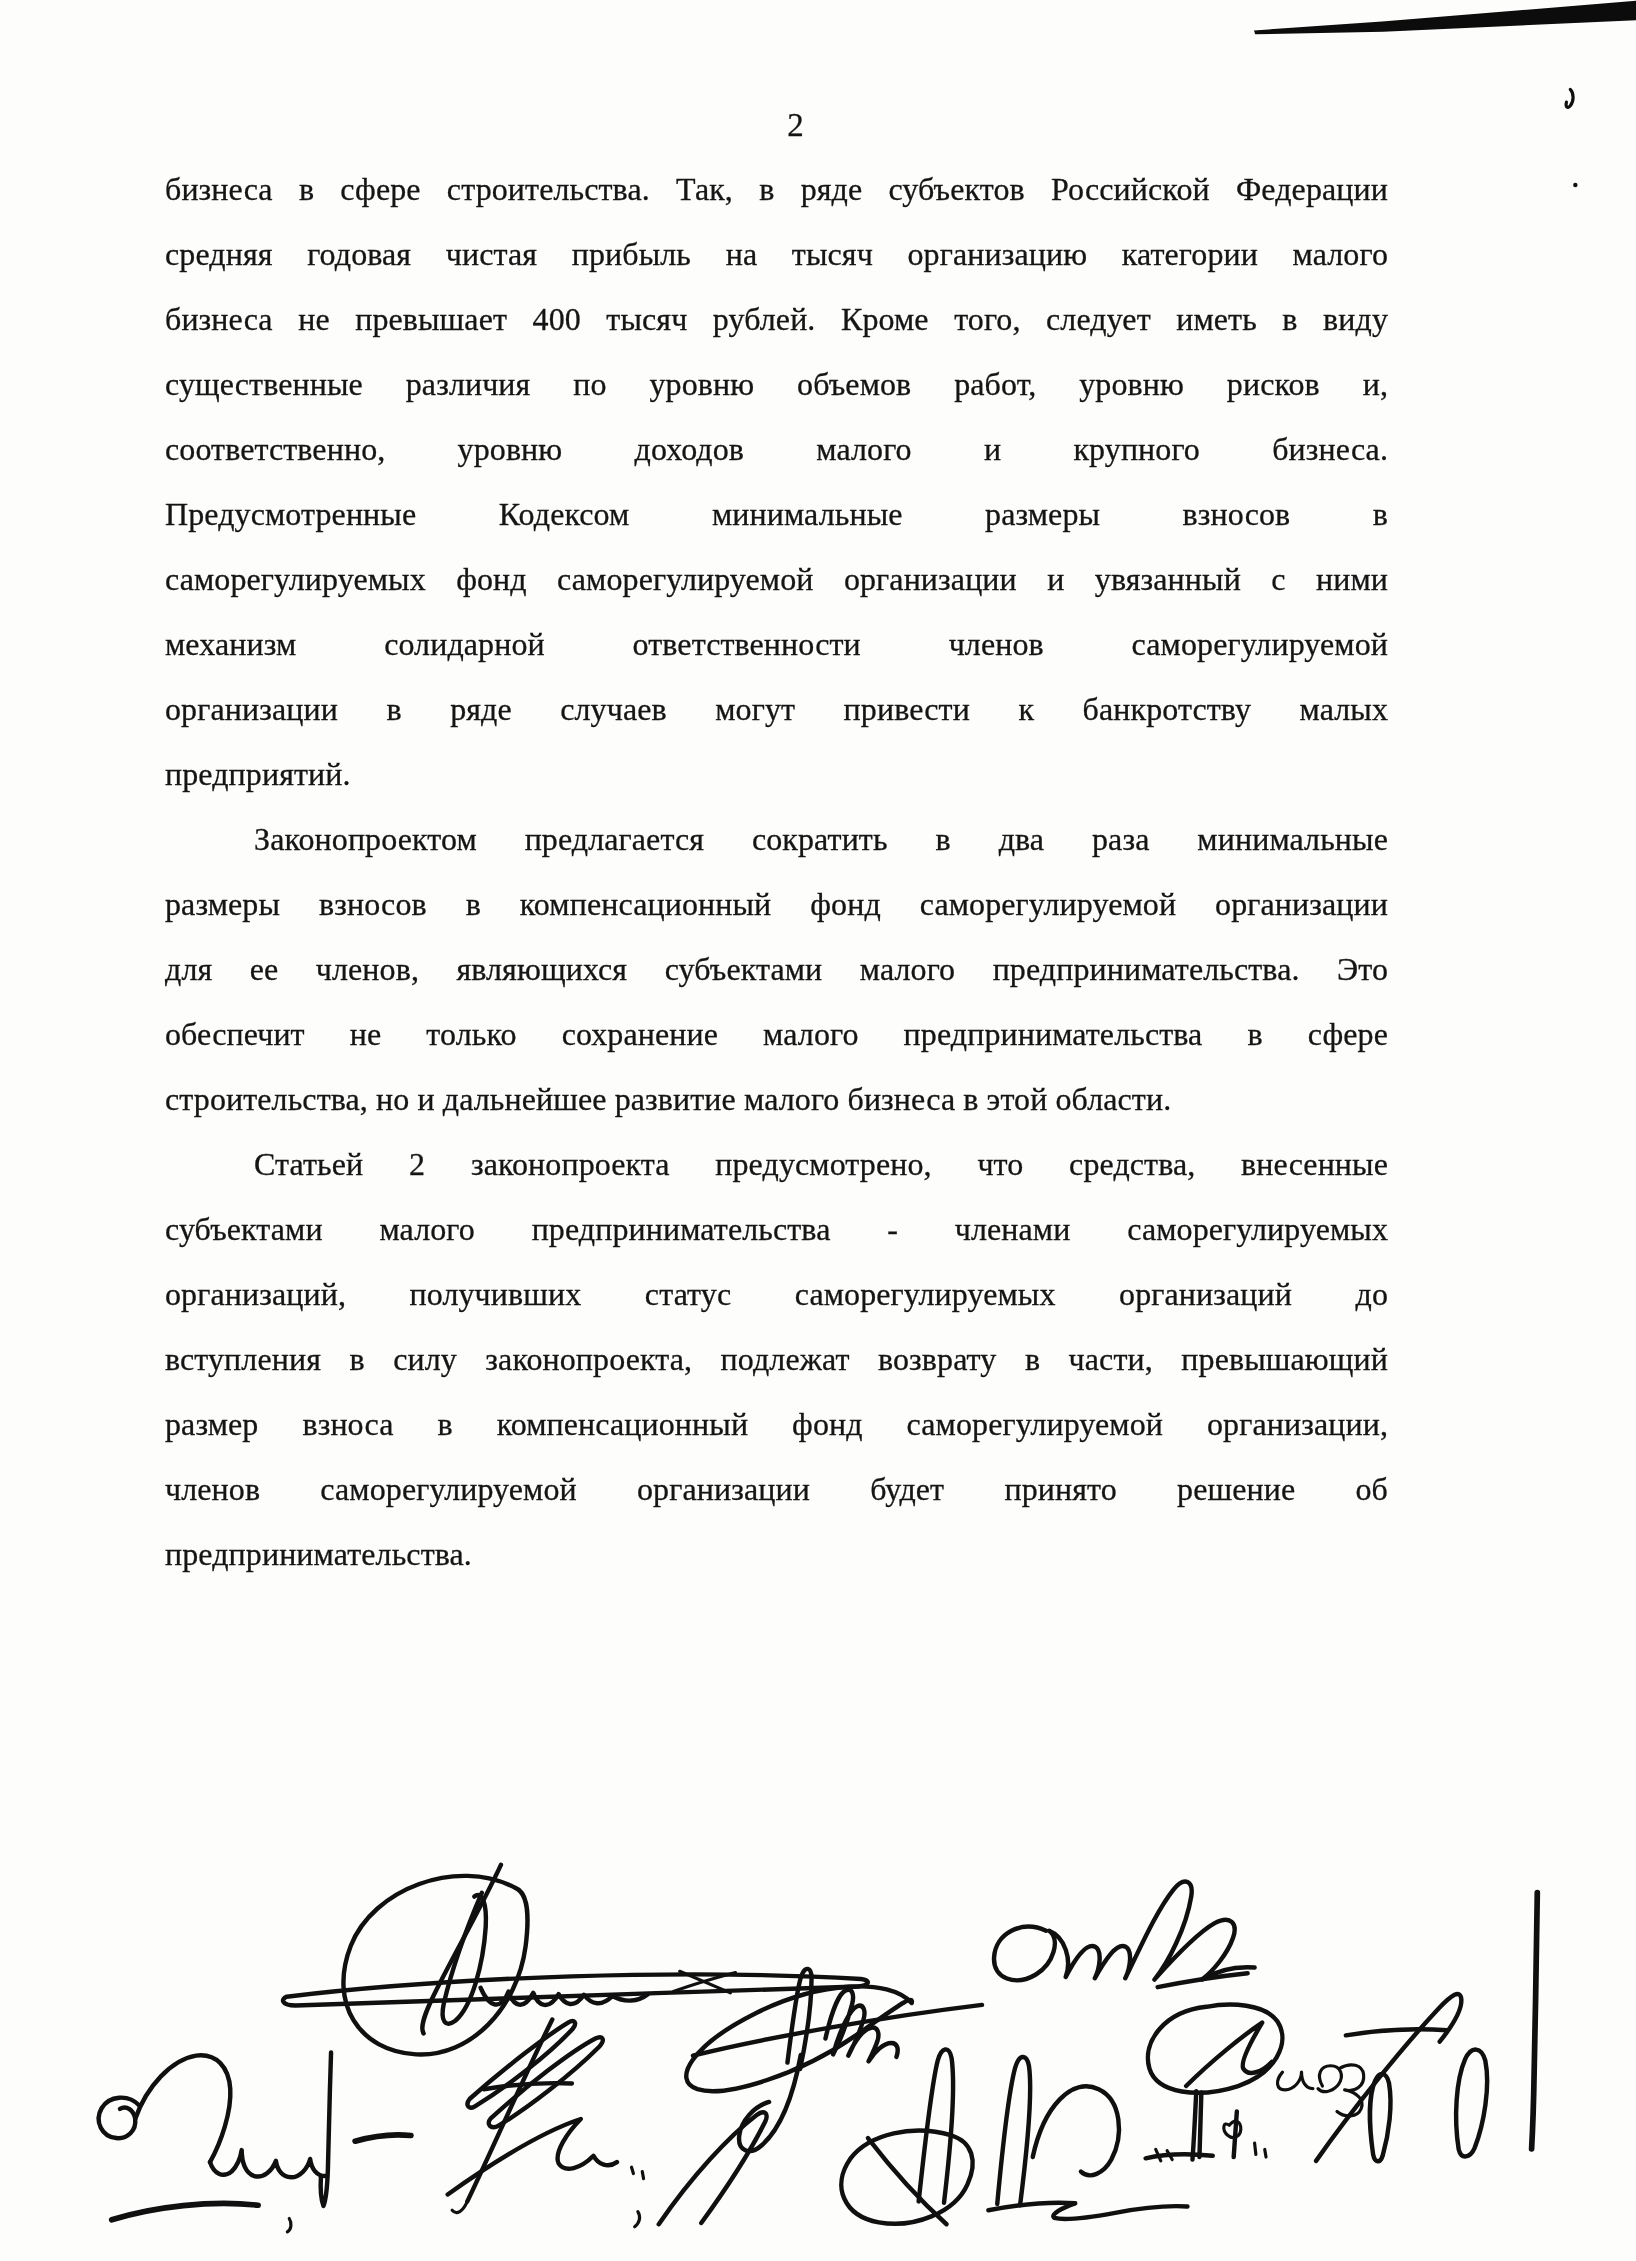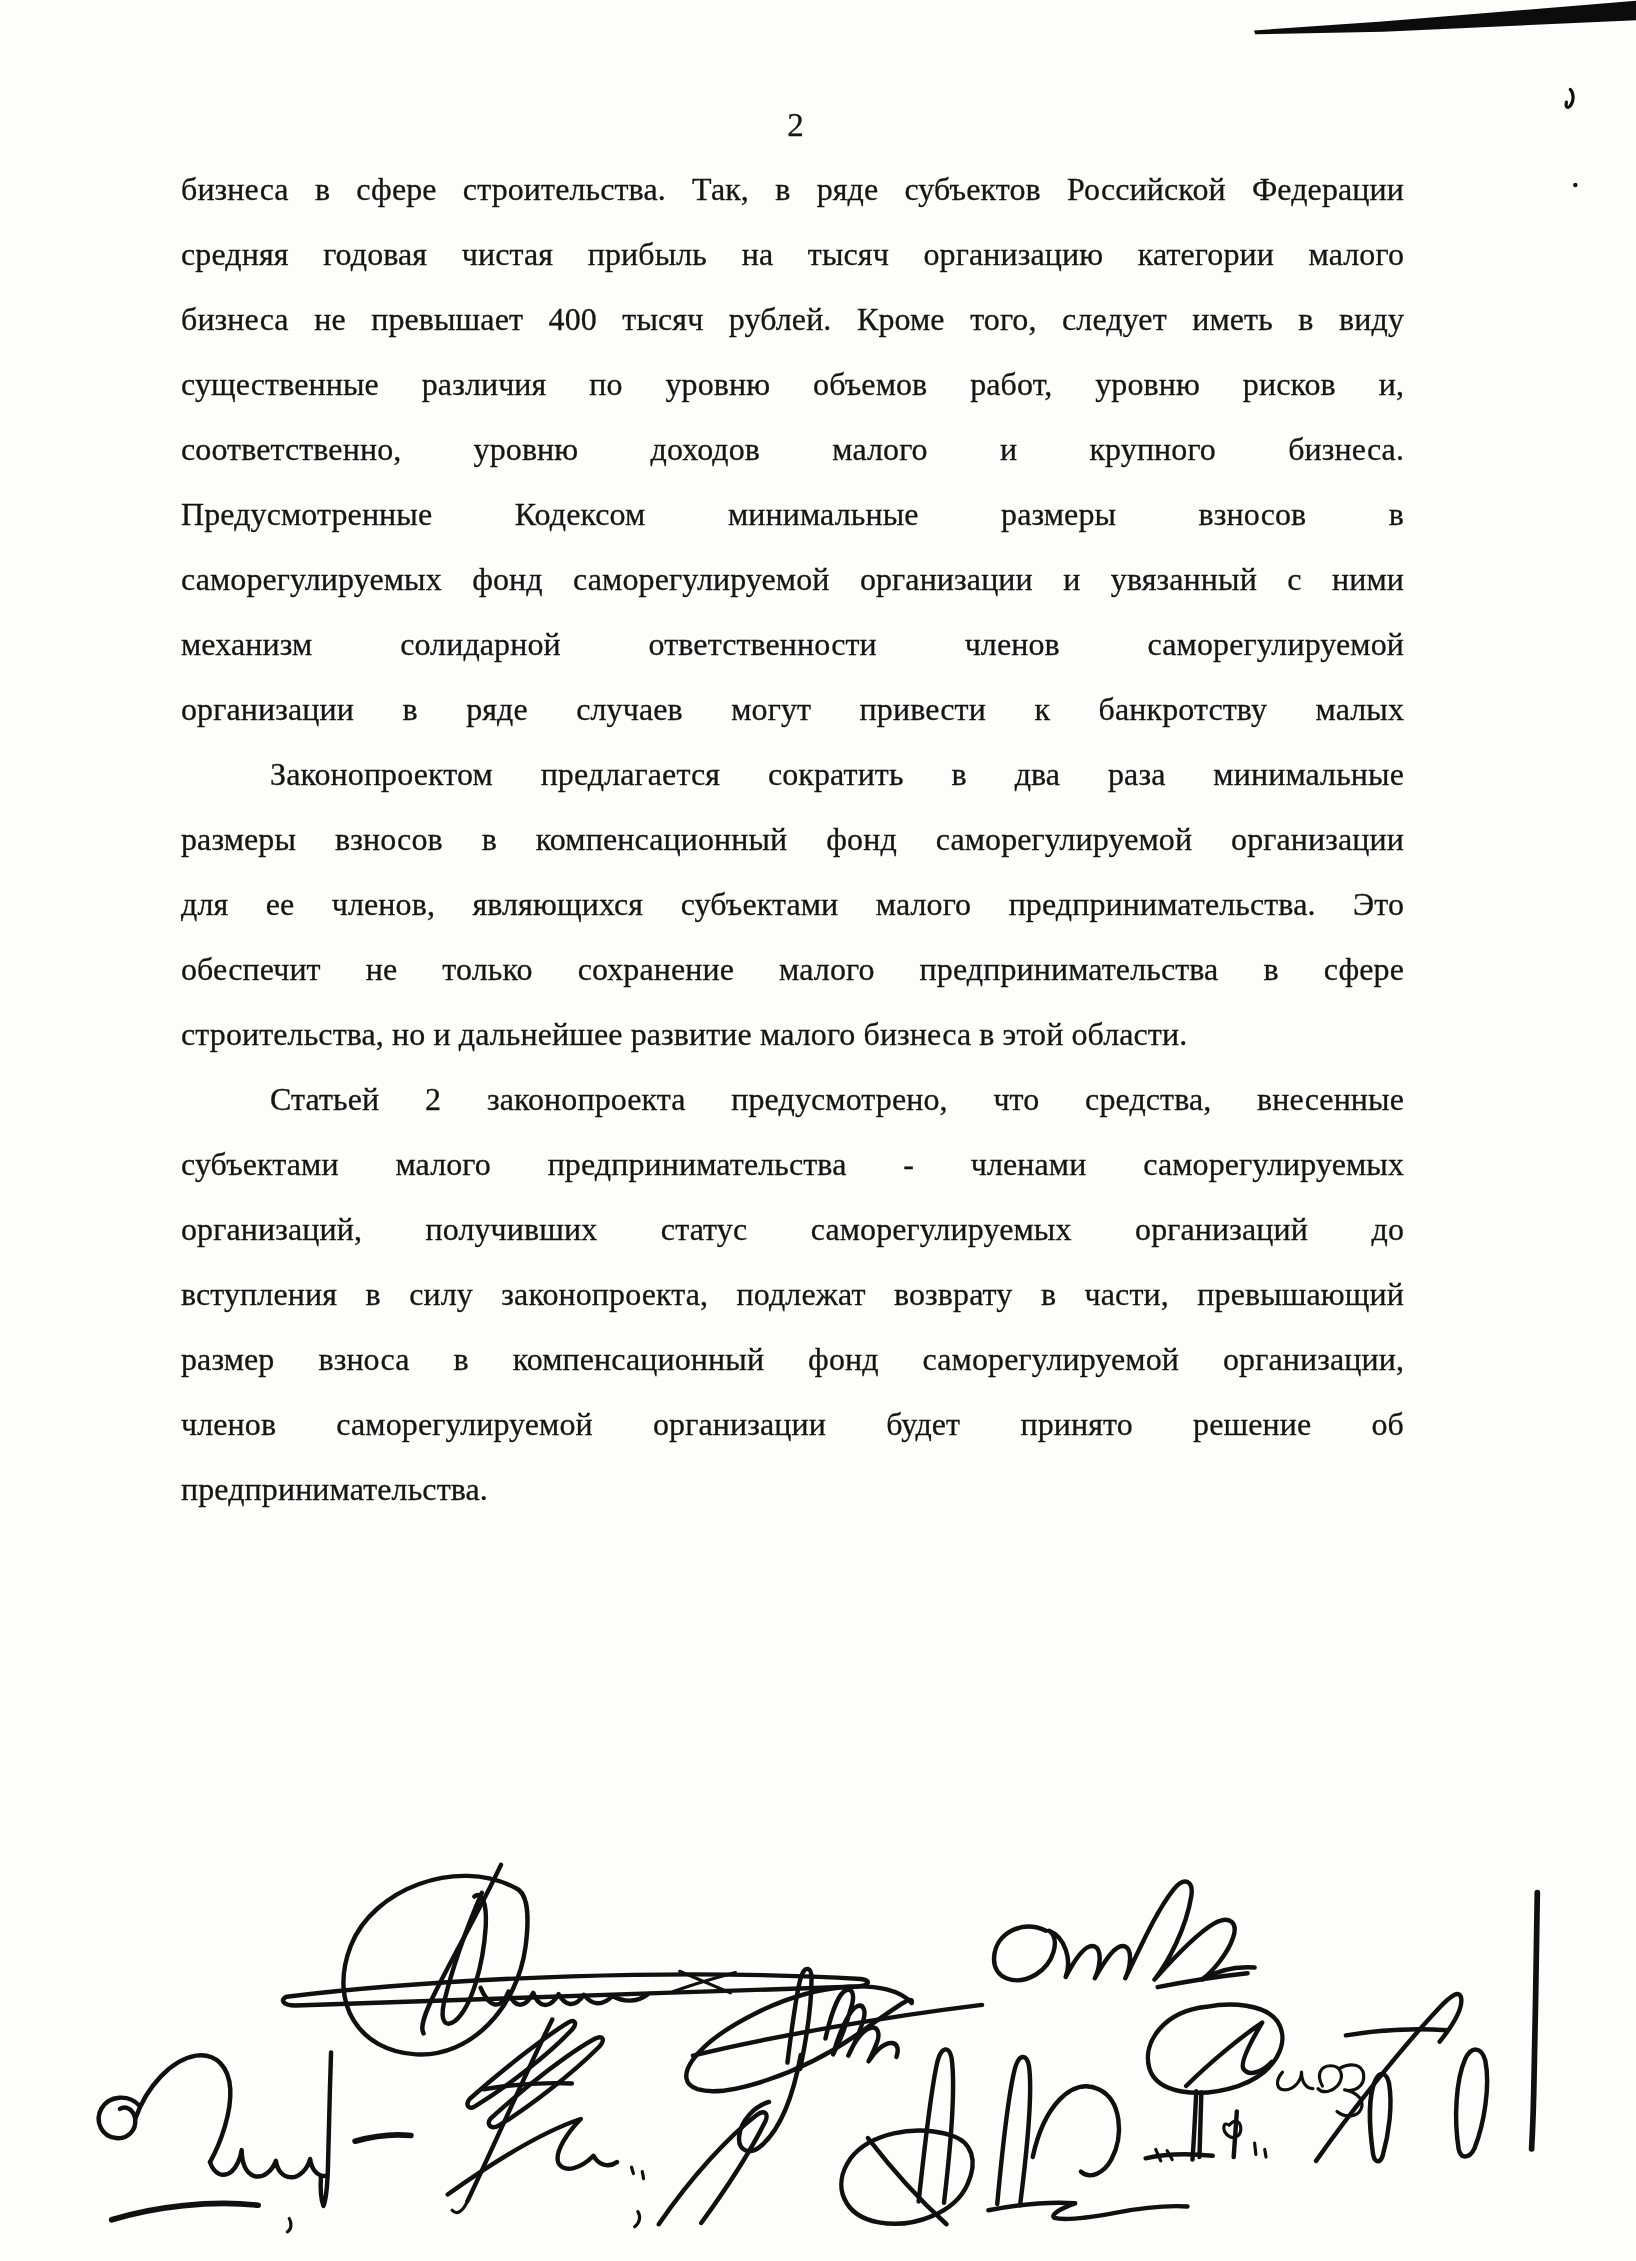--- a/index.html
+++ b/index.html
@@ -12,21 +12,21 @@
     color:#151515;
   }
   .page-number{
     position:absolute;
     top:107px;left:767px;width:57px;
     font-size:33px;text-align:center;
     -webkit-text-stroke:0.3px #151515;
   }
   .text-block{
     position:absolute;
-    left:181px;top:157px;width:1223px;
+    left:165px;top:157px;width:1223px;
   }
   .line{
     height:65px;
     line-height:65px;
     font-size:32px;
     text-align:justify;
     text-align-last:justify;
     text-justify:inter-word;
     -webkit-text-stroke:0.3px #151515;
     letter-spacing:0.1px;
@@ -52,20 +52,21 @@
   <div class="text-block">
     <div class="line">бизнеса в сфере строительства. Так, в ряде субъектов Российской Федерации</div>
     <div class="line">средняя годовая чистая прибыль на тысяч организацию категории малого</div>
     <div class="line">бизнеса не превышает 400 тысяч рублей. Кроме того, следует иметь в виду</div>
     <div class="line">существенные различия по уровню объемов работ, уровню рисков и,</div>
     <div class="line">соответственно, уровню доходов малого и крупного бизнеса.</div>
     <div class="line">Предусмотренные Кодексом минимальные размеры взносов в</div>
     <div class="line">саморегулируемых фонд саморегулируемой организации и увязанный с ними</div>
     <div class="line">механизм солидарной ответственности членов саморегулируемой</div>
     <div class="line">организации в ряде случаев могут привести к банкротству малых</div>
+    <div class="line para-end">предприятий.</div>
     <div class="line indent">Законопроектом предлагается сократить в два раза минимальные</div>
     <div class="line">размеры взносов в компенсационный фонд саморегулируемой организации</div>
     <div class="line">для ее членов, являющихся субъектами малого предпринимательства. Это</div>
     <div class="line">обеспечит не только сохранение малого предпринимательства в сфере</div>
     <div class="line para-end">строительства, но и дальнейшее развитие малого бизнеса в этой области.</div>
     <div class="line indent">Статьей 2 законопроекта предусмотрено, что средства, внесенные</div>
     <div class="line">субъектами малого предпринимательства - членами саморегулируемых</div>
     <div class="line">организаций, получивших статус саморегулируемых организаций до</div>
     <div class="line">вступления в силу законопроекта, подлежат возврату в части, превышающий</div>
     <div class="line">размер взноса в компенсационный фонд саморегулируемой организации,</div>

